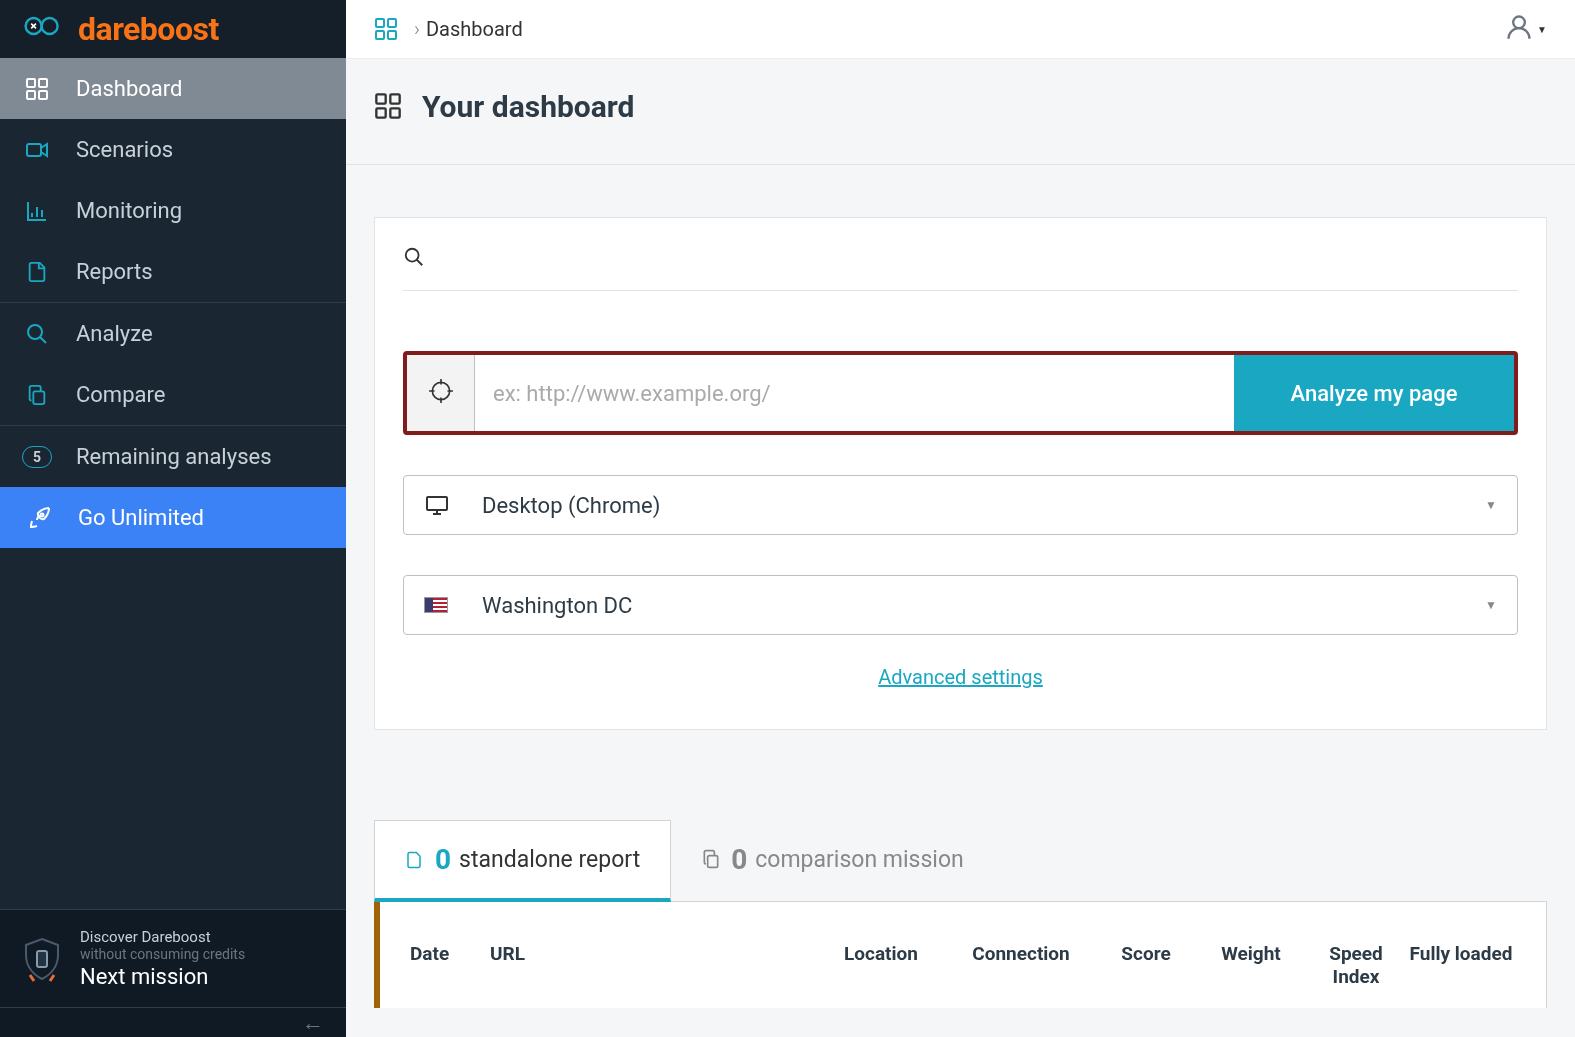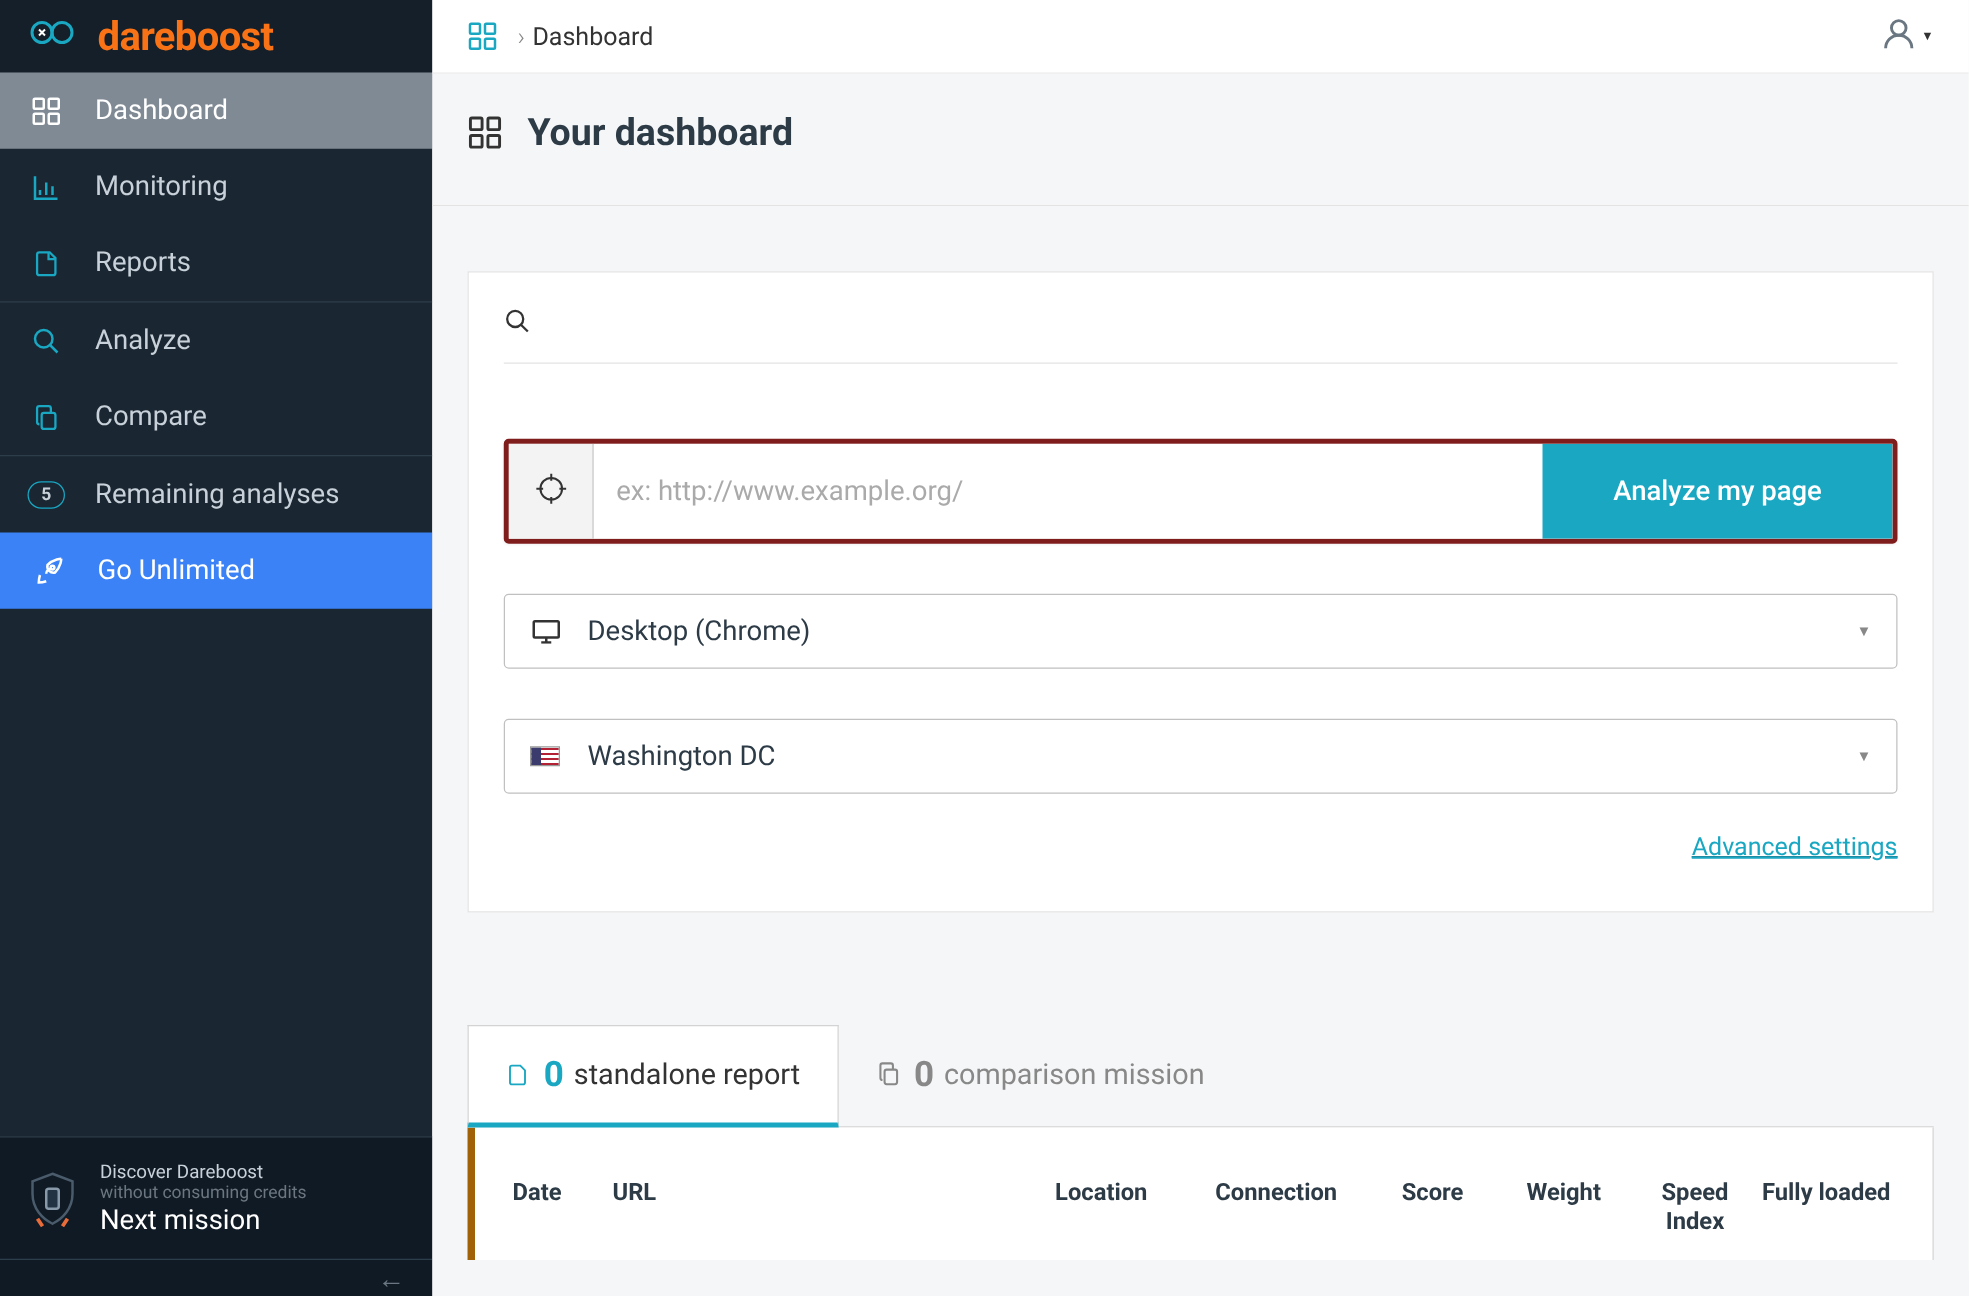--- a/index.html
+++ b/index.html
@@ -280,20 +280,21 @@
     .select-row {
       display: flex;
       align-items: center;
       border: 1px solid #c0c0c0;
       border-radius: 4px;
       margin-top: 40px;
       height: 60px;
       padding: 0 20px;
       cursor: pointer;
       background: #fff;
+      gap: 12px;
     }
     .select-icon {
       width: 26px;
       height: 20px;
       margin-right: 20px;
       display: flex;
       align-items: center;
     }
     .select-label {
       flex: 1;
@@ -305,23 +306,22 @@
       font-size: 12px;
     }
     .flag-icon {
       width: 24px;
       height: 16px;
       background: linear-gradient(to right, #3c3b6e 0%, #3c3b6e 35%, transparent 35%),
                   repeating-linear-gradient(to bottom, #b22234 0, #b22234 2px, #fff 2px, #fff 4px);
       border: 1px solid #999;
     }
     .adv-link {
-      text-align: right;
+      text-align: center;
       margin-top: 30px;
-      text-decoration: underline;
     }
     .adv-link a {
       color: #19a7c2;
       font-size: 20px;
       text-decoration: underline;
       cursor: pointer;
     }
     
     .tabs-section {
       margin-top: 90px;
@@ -401,20 +401,29 @@
     <div class="nav-item active">
       <span class="nav-icon">
         <svg viewBox="0 0 24 24" width="24" height="24" fill="none" stroke="currentColor" stroke-width="2">
             <rect x="2" y="2" width="8" height="8" rx="1"></rect>
             <rect x="14" y="2" width="8" height="8" rx="1"></rect>
             <rect x="2" y="14" width="8" height="8" rx="1"></rect>
             <rect x="14" y="14" width="8" height="8" rx="1"></rect>
           </svg>
       </span>
       <span>Dashboard</span>
+    </div>
+    <div class="nav-item">
+      <span class="nav-icon">
+        <svg viewBox="0 0 24 24" width="24" height="24" fill="none" stroke="currentColor" stroke-width="2">
+            <rect x="2" y="6" width="14" height="12" rx="2"></rect>
+            <path d="M16 10 l6-4 v12 l-6-4"></path>
+          </svg>
+      </span>
+      <span>Scenarios</span>
     </div>
     <div class="nav-item">
       <span class="nav-icon">
         <svg viewBox="0 0 24 24" width="24" height="24" fill="none" stroke="currentColor" stroke-width="2">
             <path d="M3 3 v18 h18"></path>
             <path d="M7 14 v4 M12 8 v10 M17 11 v7"></path>
           </svg>
       </span>
       <span>Monitoring</span>
     </div>

